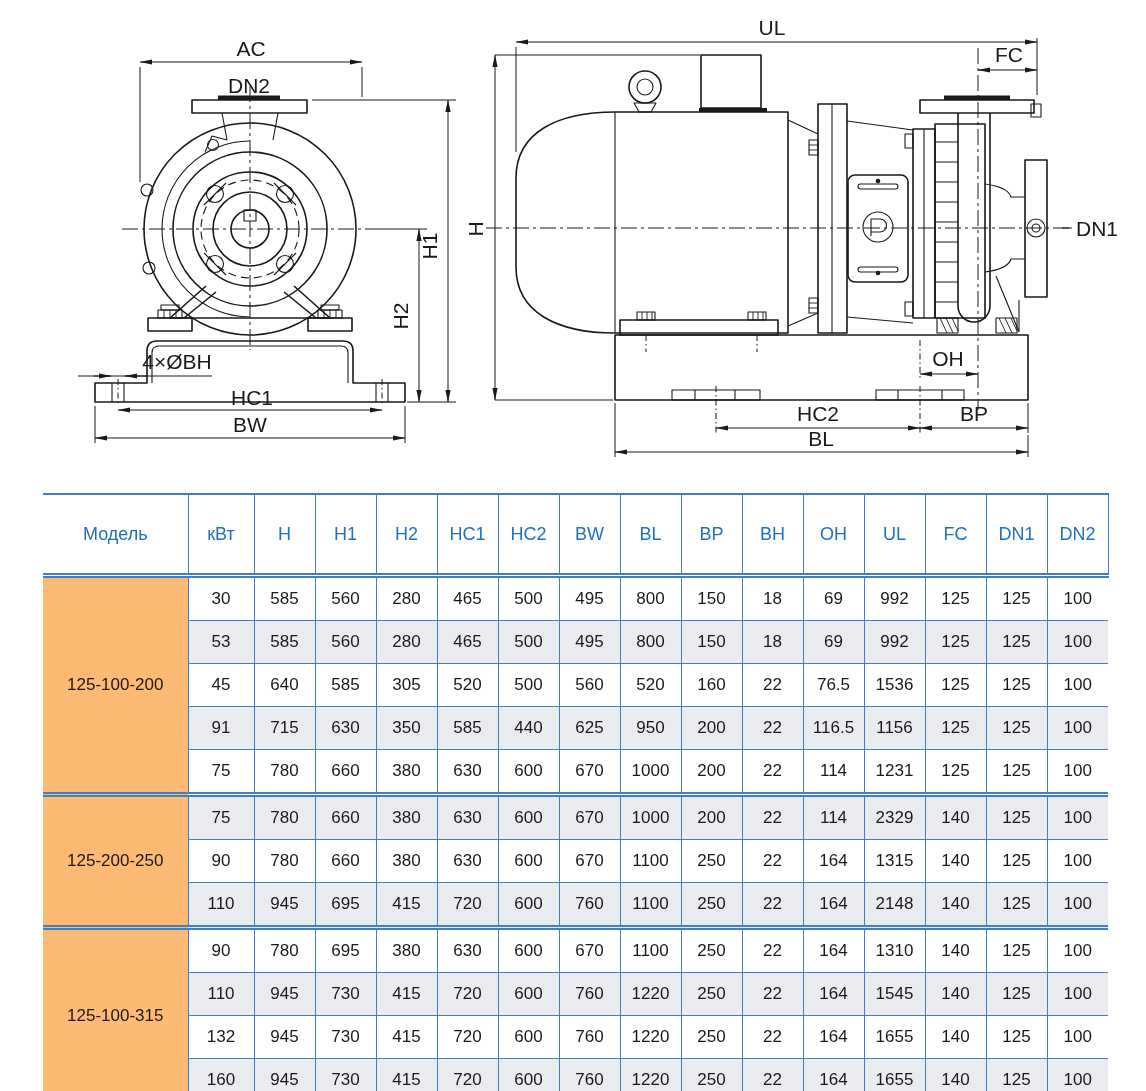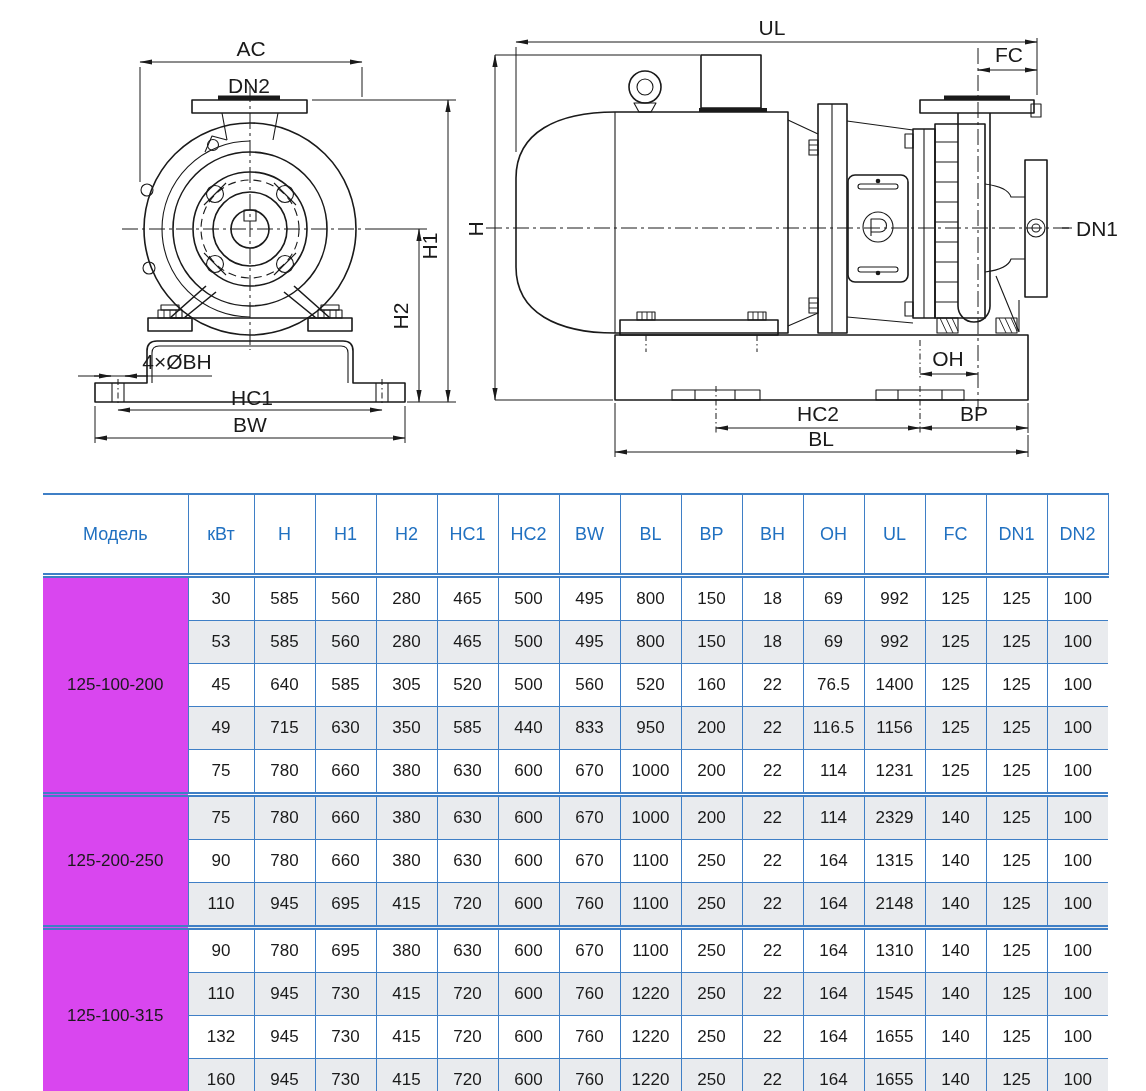--- a/index.html
+++ b/index.html
@@ -35,21 +35,21 @@
   table.spec th{
     height:78px;color:var(--blue-text);font-weight:normal;font-size:18px;
     border-bottom:5px double var(--blue-line);
   }
   table.spec td{height:42px;}
   table.spec th:first-child, table.spec td.model{border-left:none;}
   table.spec th:last-child{border-right:1px solid var(--blue-line);}
   table.spec td:last-child{border-right:none;}
   table.spec td.shade{background:var(--shade);}
   table.spec td.gsep{border-bottom:5px double var(--blue-line);}
-  table.spec td.model{background:#d946ef;}
+  table.spec td.model{background:#fdba74;}
 </style>
 </head>
 <body>
 
 <div class="sheet">
 
   <svg class="drawing" width="1146" height="466" viewBox="0 0 1146 466">
     <defs>
       <marker id="ar" viewBox="0 0 12 6" refX="11.5" refY="3" markerWidth="13" markerHeight="6.5" orient="auto-start-reverse">
         <path d="M0,0.5 L12,3 L0,5.5 Z" fill="#1a1a1a"></path>
@@ -321,33 +321,33 @@
             <td class="">640</td>
             <td class="">585</td>
             <td class="">305</td>
             <td class="">520</td>
             <td class="">500</td>
             <td class="">560</td>
             <td class="">520</td>
             <td class="">160</td>
             <td class="">22</td>
             <td class="">76.5</td>
-            <td class="">1400</td>
+            <td class="">1536</td>
             <td class="">125</td>
             <td class="">125</td>
             <td class="">100</td>
           </tr>
           <tr>
-            <td class="shade">49</td>
+            <td class="shade">91</td>
             <td class="shade">715</td>
             <td class="shade">630</td>
             <td class="shade">350</td>
             <td class="shade">585</td>
             <td class="shade">440</td>
-            <td class="shade">833</td>
+            <td class="shade">625</td>
             <td class="shade">950</td>
             <td class="shade">200</td>
             <td class="shade">22</td>
             <td class="shade">116.5</td>
             <td class="shade">1156</td>
             <td class="shade">125</td>
             <td class="shade">125</td>
             <td class="shade">100</td>
           </tr>
           <tr>

